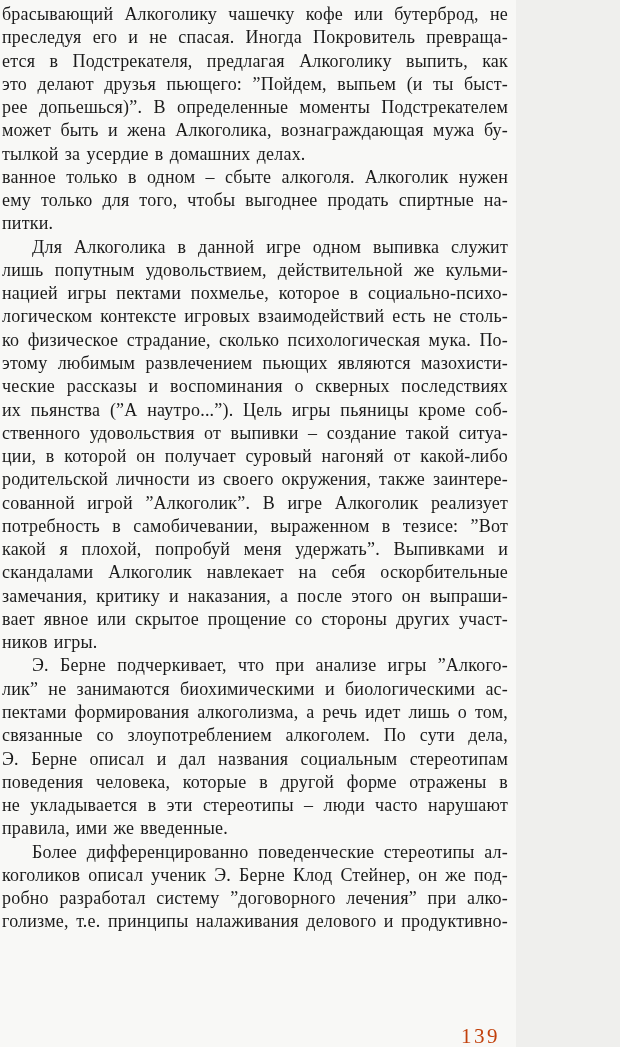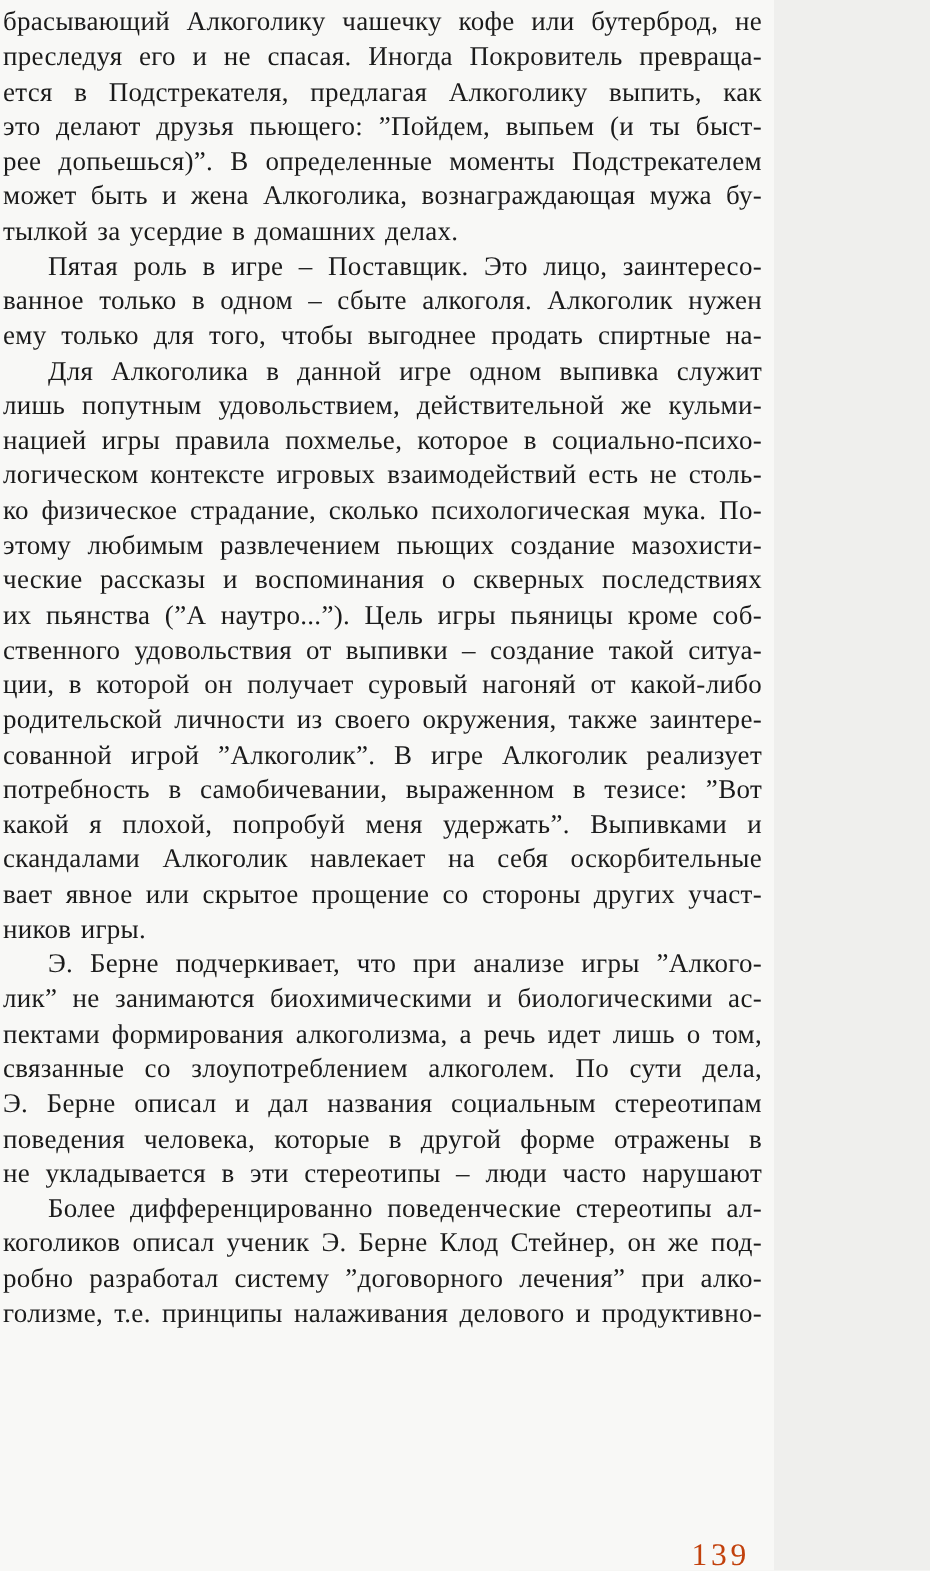--- a/index.html
+++ b/index.html
@@ -60,51 +60,53 @@
       <div class="paragraph">
         <div class="line">брасывающий Алкоголику чашечку кофе или бутерброд, не</div>
         <div class="line">преследуя его и не спасая. Иногда Покровитель превраща-</div>
         <div class="line">ется в Подстрекателя, предлагая Алкоголику выпить, как</div>
         <div class="line">это делают друзья пьющего: ”Пойдем, выпьем (и ты быст-</div>
         <div class="line">рее допьешься)”. В определенные моменты Подстрекателем</div>
         <div class="line">может быть и жена Алкоголика, вознаграждающая мужа бу-</div>
         <div class="line endline">тылкой за усердие в домашних делах.</div>
       </div>
       <div class="paragraph">
-        <div class="line indent">Пятая роль в игре – Поставщик. Это лицо, заинтересо-</div>
         <div class="line">ванное только в одном – сбыте алкоголя. Алкоголик нужен</div>
         <div class="line">ему только для того, чтобы выгоднее продать спиртные на-</div>
+        <div class="line endline">питки.</div>
       </div>
       <div class="paragraph">
         <div class="line indent">Для Алкоголика в данной игре одном выпивка служит</div>
         <div class="line">лишь попутным удовольствием, действительной же кульми-</div>
-        <div class="line">нацией игры правила похмелье, которое в социально-психо-</div>
+        <div class="line">нацией игры пектами похмелье, которое в социально-психо-</div>
         <div class="line">логическом контексте игровых взаимодействий есть не столь-</div>
         <div class="line">ко физическое страдание, сколько психологическая мука. По-</div>
-        <div class="line">этому любимым развлечением пьющих создание мазохисти-</div>
+        <div class="line">этому любимым развлечением пьющих являются мазохисти-</div>
         <div class="line">ческие рассказы и воспоминания о скверных последствиях</div>
         <div class="line">их пьянства (”А наутро...”). Цель игры пьяницы кроме соб-</div>
         <div class="line">ственного удовольствия от выпивки – создание такой ситуа-</div>
         <div class="line">ции, в которой он получает суровый нагоняй от какой-либо</div>
         <div class="line">родительской личности из своего окружения, также заинтере-</div>
         <div class="line">сованной игрой ”Алкоголик”. В игре Алкоголик реализует</div>
         <div class="line">потребность в самобичевании, выраженном в тезисе: ”Вот</div>
         <div class="line">какой я плохой, попробуй меня удержать”. Выпивками и</div>
         <div class="line">скандалами Алкоголик навлекает на себя оскорбительные</div>
+        <div class="line">замечания, критику и наказания, а после этого он выпраши-</div>
         <div class="line">вает явное или скрытое прощение со стороны других участ-</div>
         <div class="line endline">ников игры.</div>
       </div>
       <div class="paragraph">
         <div class="line indent">Э. Берне подчеркивает, что при анализе игры ”Алкого-</div>
         <div class="line">лик” не занимаются биохимическими и биологическими ас-</div>
         <div class="line">пектами формирования алкоголизма, а речь идет лишь о том,</div>
         <div class="line">связанные со злоупотреблением алкоголем. По сути дела,</div>
         <div class="line">Э. Берне описал и дал названия социальным стереотипам</div>
         <div class="line">поведения человека, которые в другой форме отражены в</div>
         <div class="line">не укладывается в эти стереотипы – люди часто нарушают</div>
+        <div class="line endline">правила, ими же введенные.</div>
       </div>
       <div class="paragraph">
         <div class="line indent">Более дифференцированно поведенческие стереотипы ал-</div>
         <div class="line">коголиков описал ученик Э. Берне Клод Стейнер, он же под-</div>
         <div class="line">робно разработал систему ”договорного лечения” при алко-</div>
         <div class="line">голизме, т.е. принципы налаживания делового и продуктивно-</div>
       </div>
     </div>
   <div class="page-number">139</div>
 </div>

